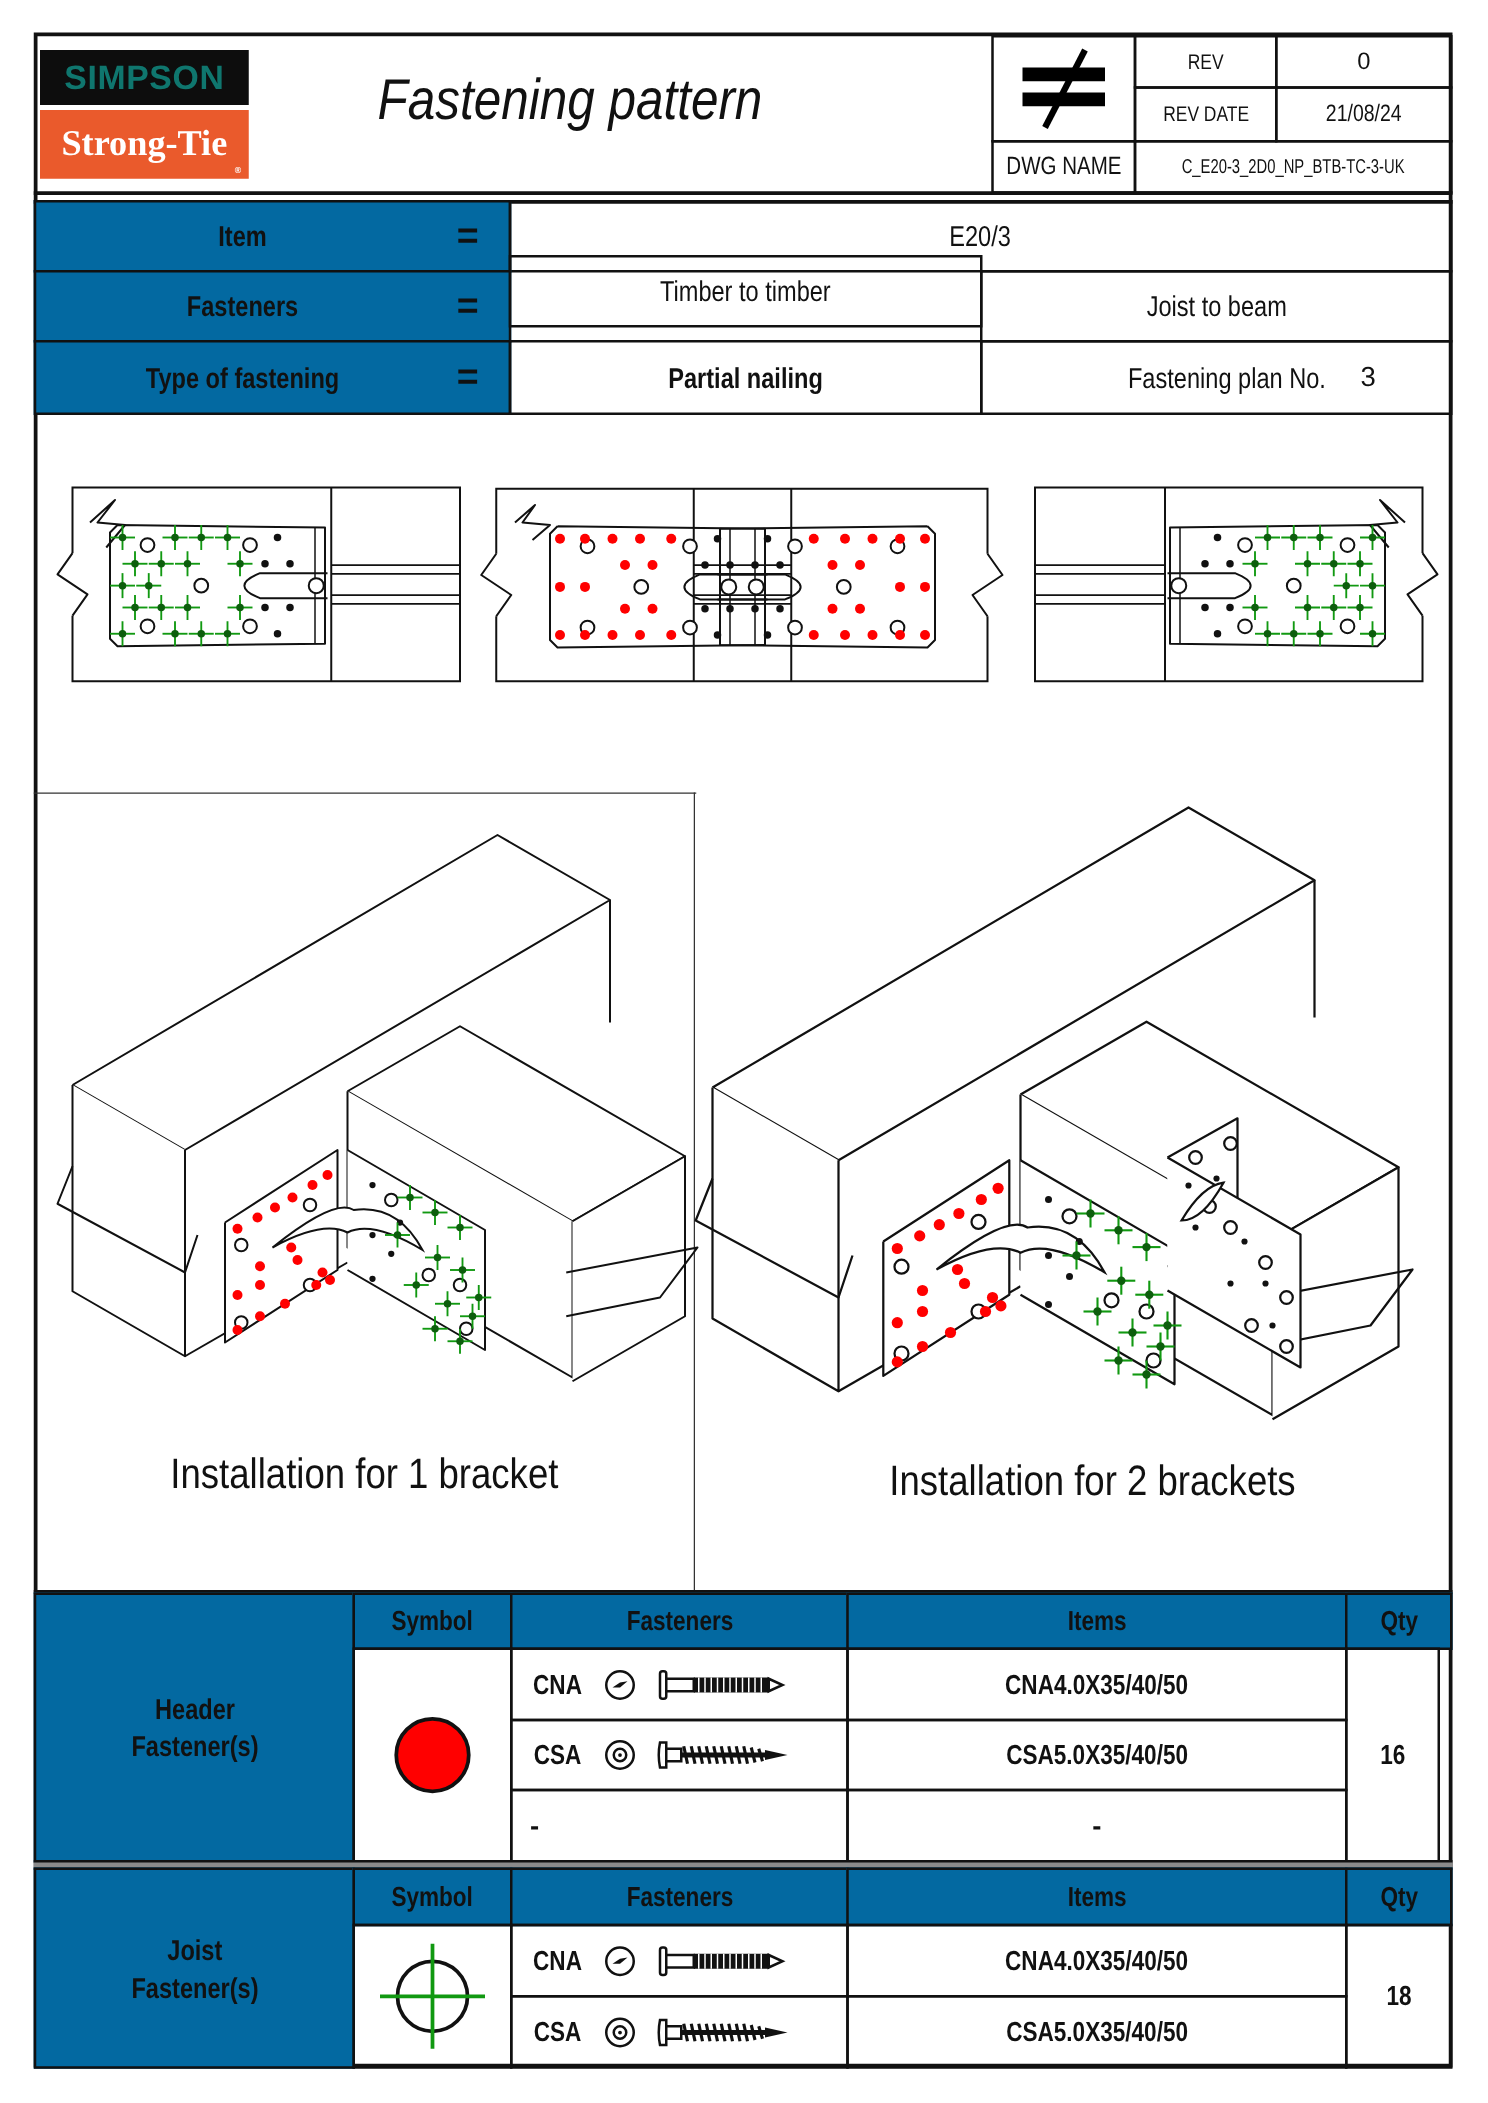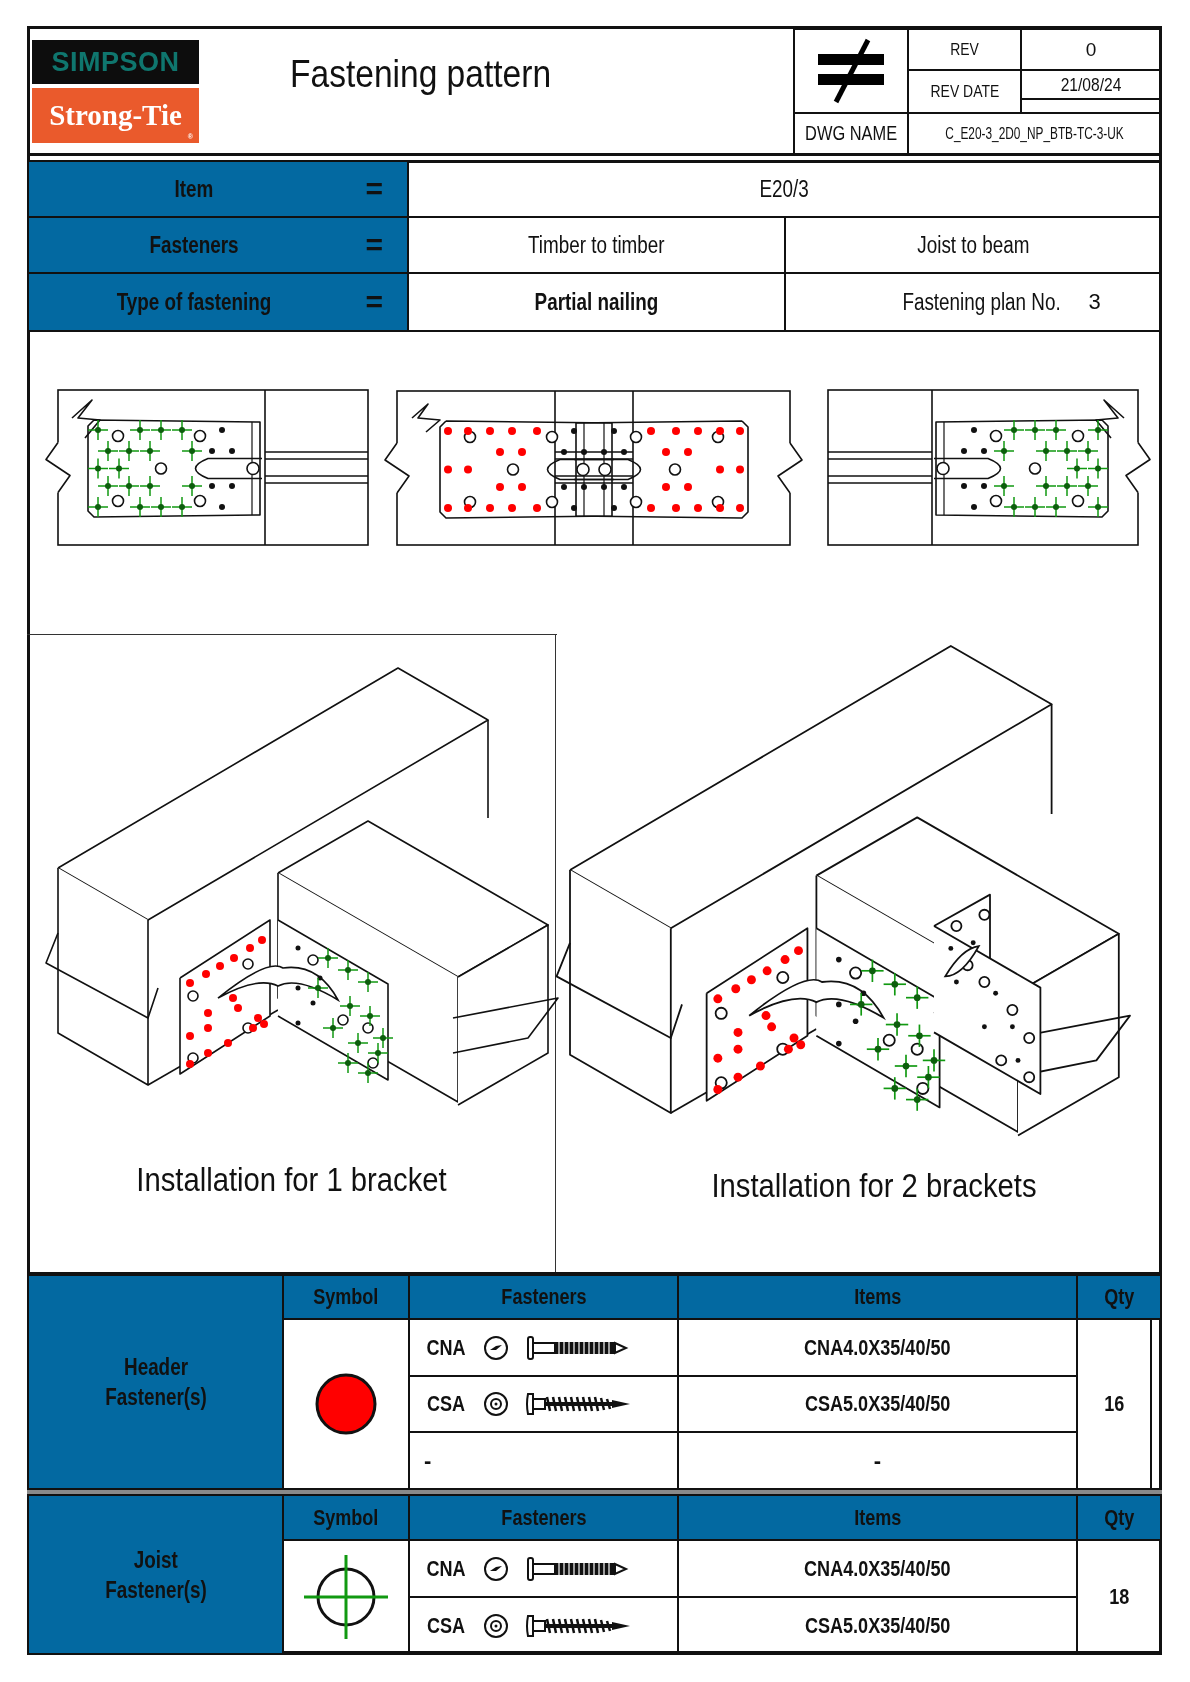--- a/index.html
+++ b/index.html
@@ -14,21 +14,21 @@
   .bold { font-weight: bold; }
 
   
   .logo-top { left: 32px; top: 40px; width: 167px; height: 44px; background: #0d0d0d; color: #0f766e;
               font-weight: bold; font-size: 27px; display: flex; align-items: center; justify-content: center; letter-spacing: 0.5px; }
   .logo-bot { left: 32px; top: 88px; width: 167px; height: 55px; background: #ea5a2c; color: #ffffff;
               font-family: "Liberation Serif", serif; font-weight: bold; font-size: 29px;
               display: flex; align-items: center; justify-content: center; }
   .reg { position: absolute; right: 6px; bottom: 3px; font-size: 7px; font-family: "Liberation Sans", sans-serif; }
 
-  .title { left: 290px; top: 52px; font-size: 39px; text-decoration: underline; text-decoration-thickness: 3px; text-underline-offset: 6px; white-space: nowrap; }
+  .title { left: 302px; top: 52px; font-size: 46px; text-decoration: underline; text-decoration-thickness: 3px; text-underline-offset: 6px; white-space: nowrap; font-style: italic; }
   .title span { display: inline-block; transform: scaleX(0.86); transform-origin: left; }
 
   .hdr-line { left: 27px; width: 1135px; height: 0; border-top: 3px solid #111; }
 
   .cap { font-size: 34px; white-space: nowrap; }
   .cap span { display: inline-block; transform: scaleX(0.86); }
 
   svg { position: absolute; overflow: visible; }
 </style>
 </head>
@@ -55,21 +55,21 @@
 </div>
 <div class="cell b2" style="left:907px;top:28px;width:115px;height:43px;font-size:17px;">
     <span class="narrow">REV</span>
   </div>
 <div class="cell b2" style="left:1020px;top:28px;width:142px;height:43px;font-size:19px;">
     <span>0</span>
   </div>
 <div class="cell b2" style="left:907px;top:69px;width:115px;height:45px;font-size:17px;justify-content:center;">
     <span class="narrow">REV DATE</span>
   </div>
-<div class="cell b2" style="left:1020px;top:69px;width:142px;height:31px;font-size:19px;">
+<div class="cell b2" style="left:1020px;top:69px;width:142px;height:45px;font-size:19px;">
     <span class="narrow">21/08/24</span>
   </div>
 <div class="cell b2" style="left:793px;top:112px;width:116px;height:43px;font-size:20px;">
     <span class="narrow">DWG NAME</span>
   </div>
 <div class="cell b2" style="left:907px;top:112px;width:255px;height:43px;font-size:16px;">
     <span class="narrow" style="transform:scaleX(0.74)">C_E20-3_2D0_NP_BTB-TC-3-UK</span>
   </div>
 
 <div class="abs hdr-line" style="top:153px;"></div>
@@ -80,21 +80,21 @@
   <span style="position:absolute;right:24px;font-size:30px;">=</span>
 </div>
 <div class="cell b2" style="left:407px;top:160px;width:755px;height:58px;font-size:23px;">
     <span class="narrow">E20/3</span>
   </div>
 
 <div class="cell grey b2 bold" style="left:27px;top:216px;width:382px;height:58px;font-size:23px;">
   <span class="narrow" style="position:absolute;left:0;width:330px;text-align:center">Fasteners</span>
   <span style="position:absolute;right:24px;font-size:30px;">=</span>
 </div>
-<div class="cell b2" style="left:407px;top:216px;width:379px;height:58px;font-size:23px;">
+<div class="cell b2" style="left:407px;top:204px;width:379px;height:58px;font-size:23px;">
     <span class="narrow">Timber to timber</span>
   </div>
 <div class="cell b2" style="left:784px;top:216px;width:378px;height:58px;font-size:23px;">
     <span class="narrow">Joist to beam</span>
   </div>
 
 <div class="cell grey b2 bold" style="left:27px;top:272px;width:382px;height:60px;font-size:23px;">
   <span class="narrow" style="position:absolute;left:0;width:330px;text-align:center">Type of fastening</span>
   <span style="position:absolute;right:24px;font-size:30px;">=</span>
 </div>

